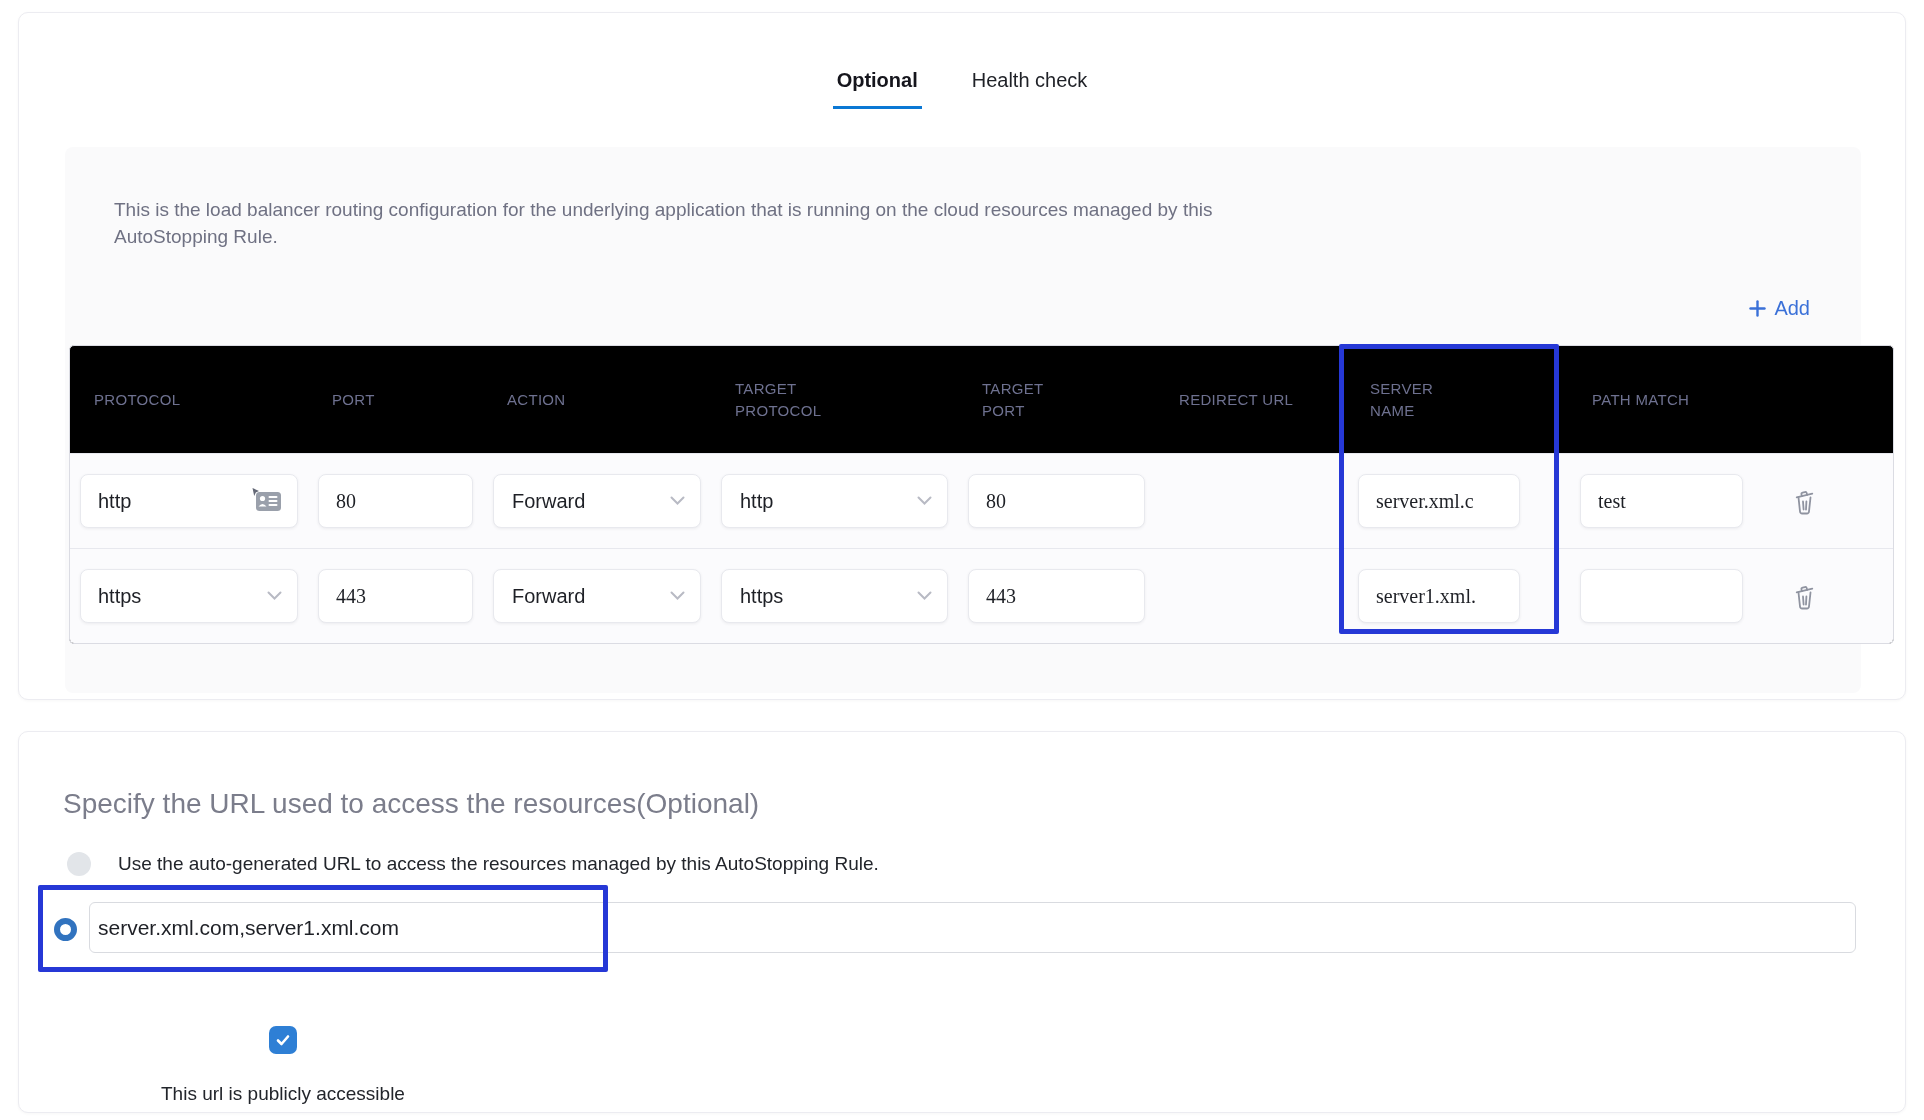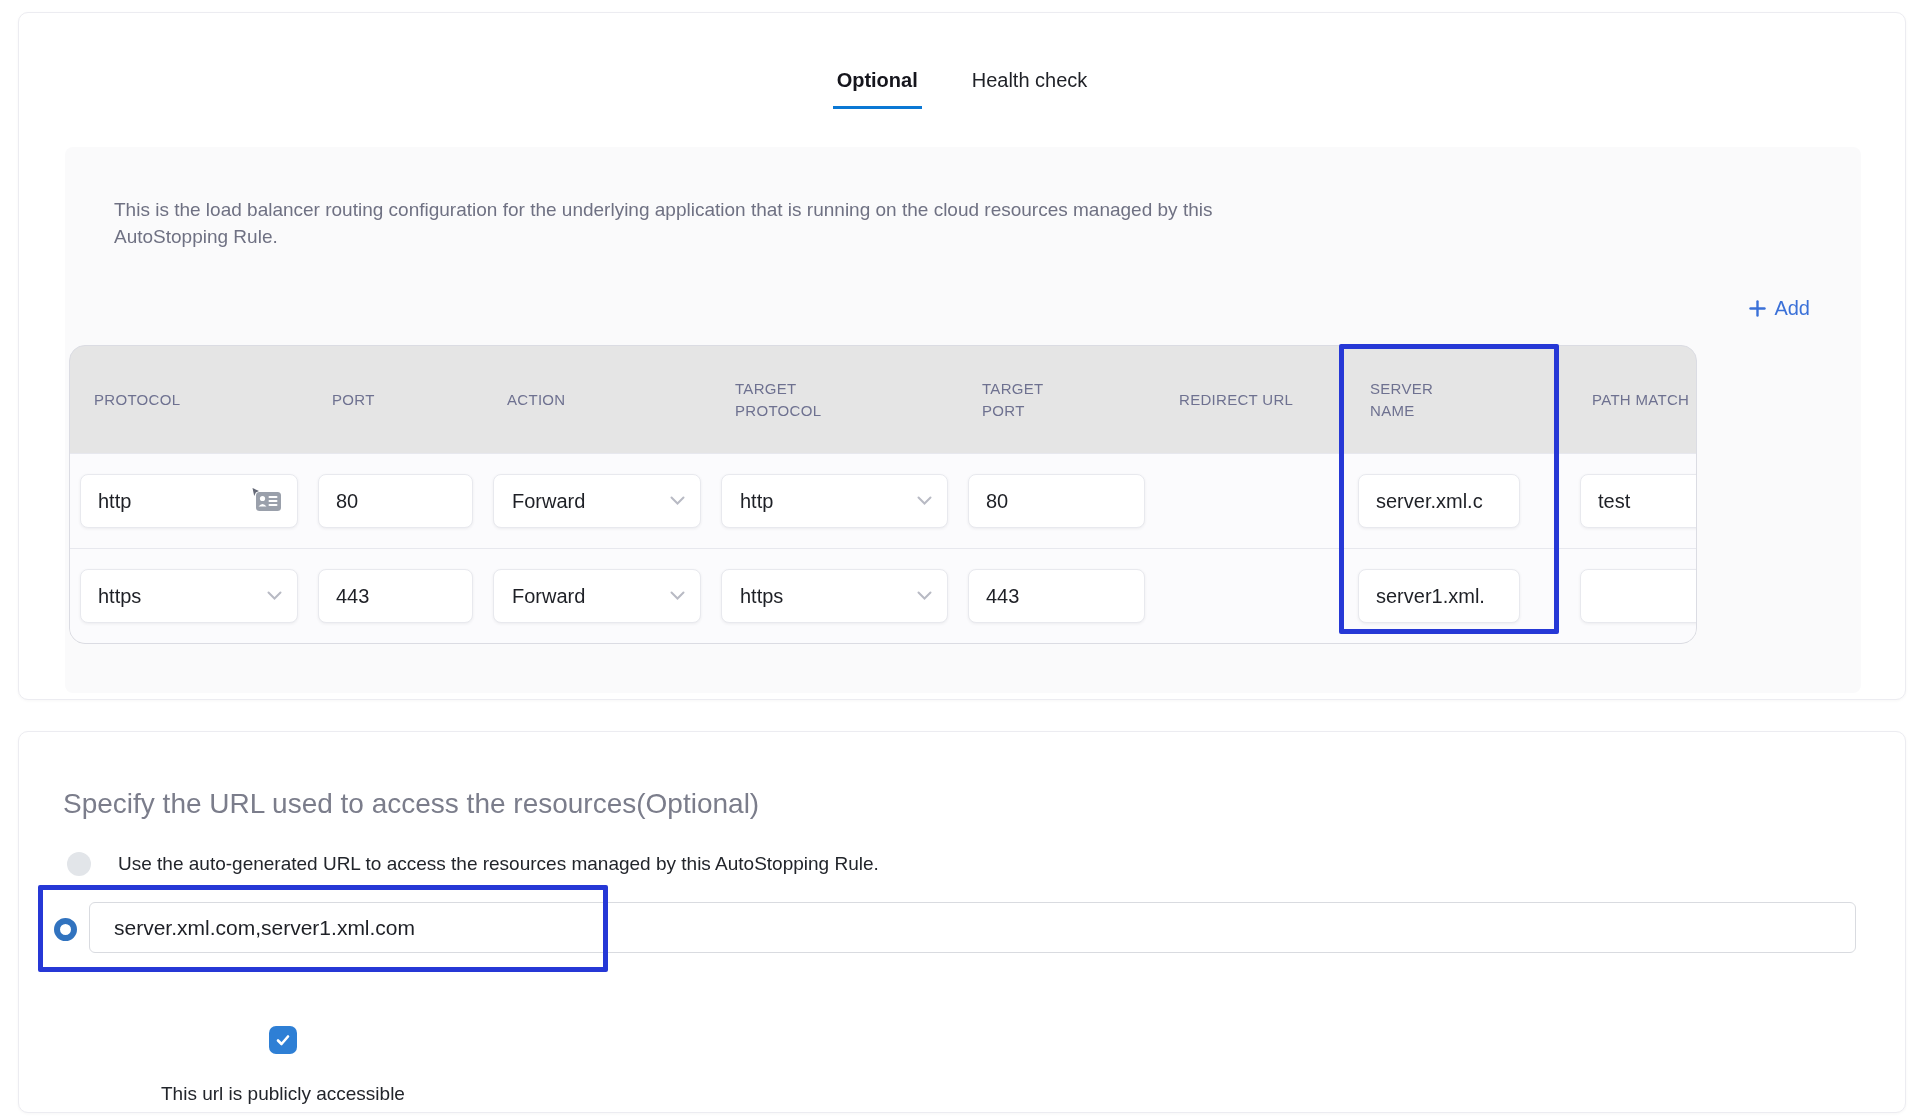--- a/index.html
+++ b/index.html
@@ -31,43 +31,43 @@
     position:absolute;left:36px;top:36px;margin:13px;
     font-size:19px;line-height:27px;color:#6f7183;
   }
   .add-btn{
     position:absolute;top:150px;right:51px;display:flex;align-items:center;gap:8px;
     color:#3a70d8;font-size:20px;cursor:pointer;
   }
 
   
   .rtable{
-    position:absolute;left:4px;top:198px;width:1628px;
-    background:#e5e5e5;border:1px solid #dbdce3;border-radius:16px;
+    position:absolute;left:4px;top:198px;width:1825px;
+    background:#000000;border:1px solid #dbdce3;border-radius:5px;
     box-sizing:border-box;overflow:hidden;
   }
   .tr{
     display:grid;
     grid-template-columns:238px 175px 228px 247px 197px 191px 222px 185px 103px;
     align-items:center;
   }
   .tr.thead{height:107px;}
   .tr.rowline{height:94px;border-top:1px solid #e7e8ee;background:#fbfbfd;}
   .th{
     padding-left:24px;font-size:15px;letter-spacing:0.3px;color:#6e7190;
     white-space:pre-line;line-height:22px;
   }
   .td{height:100%;display:flex;align-items:center;}
   .field{
     height:54px;background:#ffffff;border:1px solid #e8e9ee;border-radius:8px;
     box-shadow:0 1px 3px rgba(40,41,61,0.07);
     display:flex;align-items:center;box-sizing:border-box;
     font-size:20px;color:#1e2026;
   }
-  .field.textbox{padding:0 4px 0 17px;font-family:Liberation Sans, sans-serif;}
+  .field.textbox{padding:0 4px 0 17px;font-family:Liberation Serif, serif;}
   input.field{outline:none;}
   .sel{position:relative;padding-left:18px;padding-right:40px;justify-content:flex-start;cursor:pointer;}
   .sel .chev{position:absolute;right:15px;top:50%;transform:translateY(-50%);display:flex;}
   .w-protocol{width:218px;margin-left:10px;justify-content:space-between;padding:0 12px 0 17px;}
   .w-port{width:155px;margin-left:10px;}
   .w-action{width:208px;margin-left:10px;}
   .w-tproto{width:227px;margin-left:10px;}
   .w-tport{width:177px;margin-left:10px;}
   .w-server{width:162px;margin-left:12px;padding:0 10px 0 14px;}
   .w-path{width:163px;margin-left:12px;}
@@ -89,21 +89,21 @@
   .radio-off{width:24px;height:24px;border-radius:50%;background:#e2e5e9;flex:none;cursor:pointer;}
   .r-label{font-size:19px;color:#22252b;}
   .radio-row2{position:absolute;left:0;top:0;width:100%;height:100%;}
   .radio-on{
     position:absolute;left:35px;top:186px;width:23px;height:23px;border-radius:50%;
     border:6.5px solid #3173bf;background:#ffffff;box-sizing:border-box;cursor:pointer;
   }
   .url-input{
     position:absolute;left:70px;top:170px;width:1767px;height:51px;
     background:#ffffff;border:1px solid #d9dbe0;border-radius:6px;
-    box-sizing:border-box;padding:0 24px;font-size:21px;color:#1e2026;
+    box-sizing:border-box;padding:0 8px;font-size:21px;color:#1e2026;
     font-family:inherit;outline:none;
   }
   .check-row{position:absolute;left:142px;top:294px;display:flex;align-items:center;gap:29px;flex-direction:column;}
   .checkbox{
     width:28px;height:28px;border-radius:7px;background:#2e7fd5;flex:none;
     display:flex;align-items:center;justify-content:center;cursor:pointer;
   }
 </style>
 </head>
 <body>

